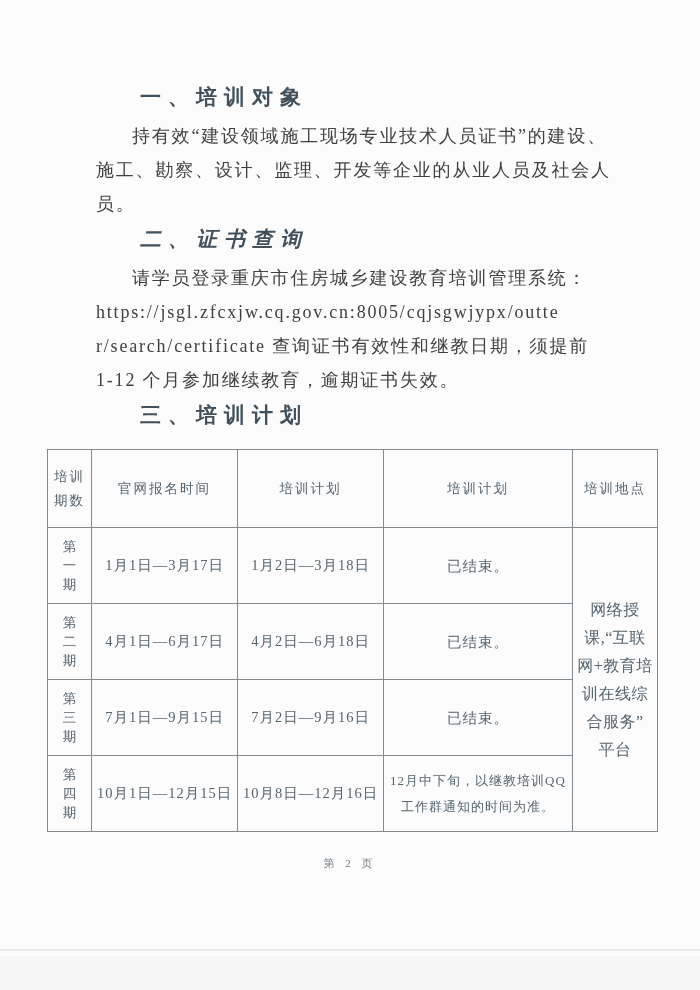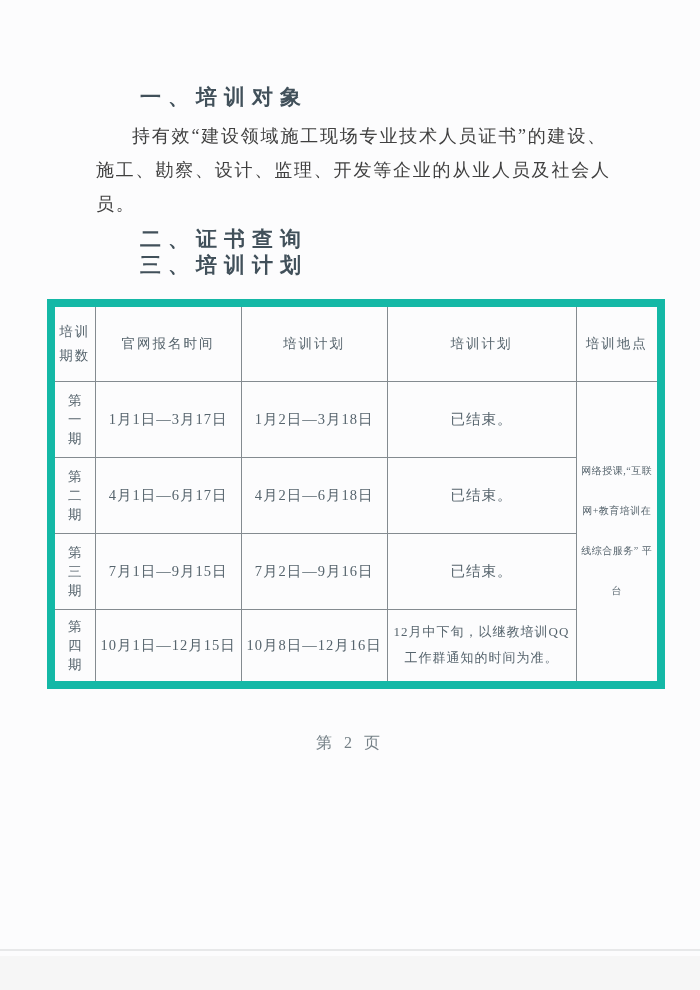--- a/index.html
+++ b/index.html
@@ -23,37 +23,37 @@
   }
   .sec-heading {
     font-size: 21px;
     line-height: 26px;
     font-weight: 700;
     letter-spacing: 7px;
     color: #41505a;
     text-indent: 2.1em;
     margin: 0;
   }
-  .sec-heading.h2 { margin-top: 0; }
+  .sec-heading.h2 { margin-top: 0; font-style: italic; }
   .sec-heading.h3 { }
   .para {
     margin: 9px 0 5px 0;
     font-size: 18px;
     line-height: 34px;
     letter-spacing: 1.8px;
     text-indent: 2em;
     white-space: pre;
     color: #404040;
   }
   table.plan {
     border-collapse: collapse;
     table-layout: fixed;
     width: 610px;
     margin: 21px 0 0 47px;
-    border: 8px solid #14b8a6;
+    border: 1px solid #14b8a6;
     color: #56646d;
   }
   table.plan th, table.plan td {
     border: 1px solid #848b90;
     text-align: center;
     vertical-align: middle;
     padding: 2px 4px;
     font-weight: normal;
     background: transparent;
   }
@@ -77,29 +77,29 @@
     white-space: nowrap;
   }
   td.time-cell {
     font-size: 14.5px;
     letter-spacing: 1px;
     line-height: 26px;
     padding: 2px 10px;
     margin-top: 35px;
   }
   td.location-cell {
-    font-size: 10px;
-    line-height: 40px;
+    font-size: 16px;
+    line-height: 28px;
     letter-spacing: 0.5px;
     padding: 2px 7px;
   }
   .footer {
-    margin-top: 44px;
+    margin-top: 24px;
     text-align: center;
-    font-size: 16px;
+    font-size: 11px;
     letter-spacing: 4px;
     color: #75808７;
     color: #758087;
   }
   .scan-edge-bottom {
     position: absolute;
     left: 0;
     right: 0;
     bottom: 5px;
     height: 2px;
@@ -112,20 +112,24 @@
 <div class="page">
 
   <div class="text-block">
 
     <div class="sec-heading">一、培训对象</div>
     <div class="para">持有效“建设领域施工现场专业技术人员证书”的建设、
 施工、勘察、设计、监理、开发等企业的从业人员及社会人
 员。</div>
 
     <div class="sec-heading h2">二、证书查询</div>
+    <div class="para">请学员登录重庆市住房城乡建设教育培训管理系统：
+https://jsgl.zfcxjw.cq.gov.cn:8005/cqjsgwjypx/outte
+r/search/certificate 查询证书有效性和继教日期，须提前
+1-12 个月参加继续教育，逾期证书失效。</div>
 
     <div class="sec-heading h3">三、培训计划</div>
   </div>
 
   <table class="plan">
     <colgroup>
       <col style="width:44px">
       <col style="width:146px">
       <col style="width:146px">
       <col style="width:189px">

